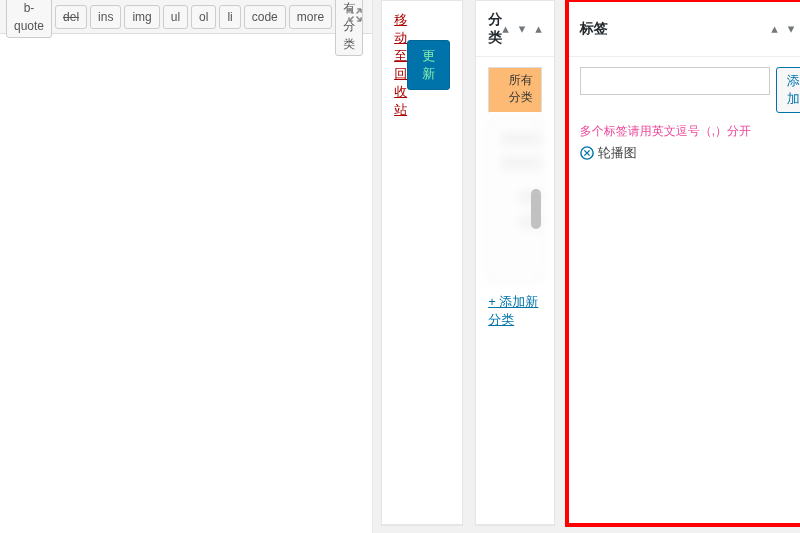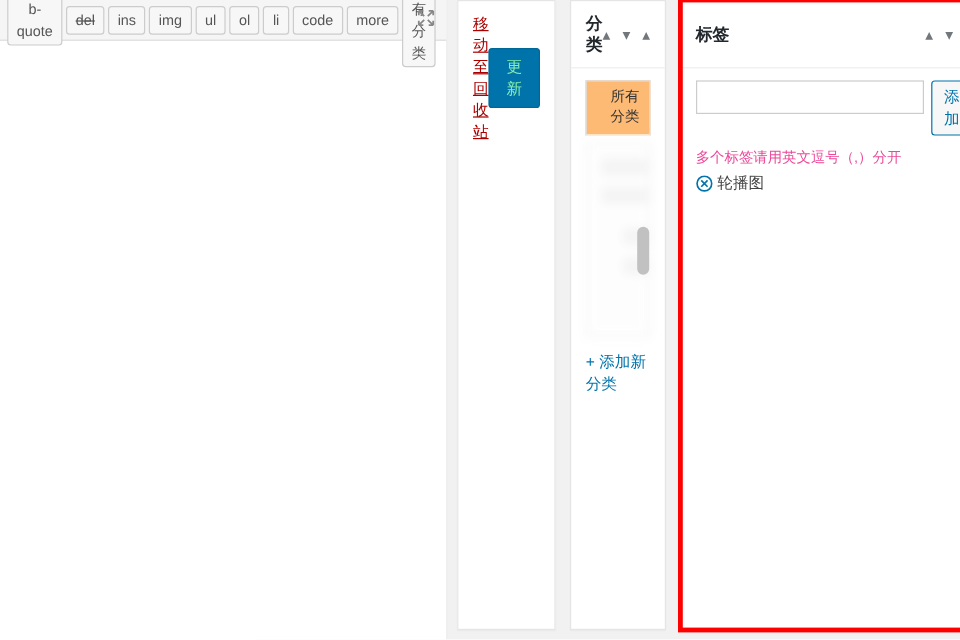--- a/index.html
+++ b/index.html
@@ -29,21 +29,21 @@
   .btn-secondary { background: #f7f7f7; border: 1px solid #0073aa; color: #0073aa; border-radius: 3px; padding: 4px 10px; font-size: 13px; cursor: pointer; text-align: right; }
   
   .cat-tabs { display: flex; gap: 2px; border-bottom: 1px solid #ddd; margin-bottom: 6px; }
   .cat-tab { padding: 4px 8px 6px; font-size: 12px; color: #0073aa; cursor: pointer; }
   .cat-tab.active { color: #333; border: 1px solid #ddd; border-bottom: 1px solid #fff; margin-bottom: -1px; background: #fdba74; text-align: right; }
   .cat-list { height: 162px; border: 1px solid #ddd; background: #fdfdfd; position: relative; overflow: hidden; filter: blur(4px); opacity: .6; }
   .cat-list .ghost { position: absolute; background: #eee; border-radius: 3px; }
   .cat-scroll { position: absolute; right: 1px; top: 60px; width: 12px; height: 40px; background: #c1c1c1; border-radius: 6px; filter: none; }
   .cat-list-wrap { position: relative; }
   .cat-list-wrap .cat-scroll { position: absolute; right: 1px; top: 70px; width: 10px; height: 40px; background: #c1c1c1; border-radius: 6px; }
-  .add-cat { color: #0073aa; font-size: 13px; margin-top: 12px; display: inline-block; cursor: pointer; }
+  .add-cat { color: #0073aa; text-decoration: underline; font-size: 13px; margin-top: 12px; display: inline-block; cursor: pointer; }
   
   .tag-row { display: flex; gap: 6px; }
   .tag-input { flex: 1; border: 1px solid #ccc; height: 28px; padding: 0 6px; font-size: 13px; }
   .tag-hint { color: #ec4899; font-size: 12px; margin-top: 10px; }
   .tag-existing { display: flex; align-items: center; gap: 4px; margin-top: 4px; color: #444; font-size: 13px; font-family: Liberation Serif, serif; }
   .tag-del-icon { width: 14px; height: 14px; display: inline-flex; align-items: center; justify-content: center; color: #0073aa; cursor: pointer; }
   .tag-del-icon svg { width: 14px; height: 14px; }
   .caret { font-family: Arial; }
 </style>
 </head>

